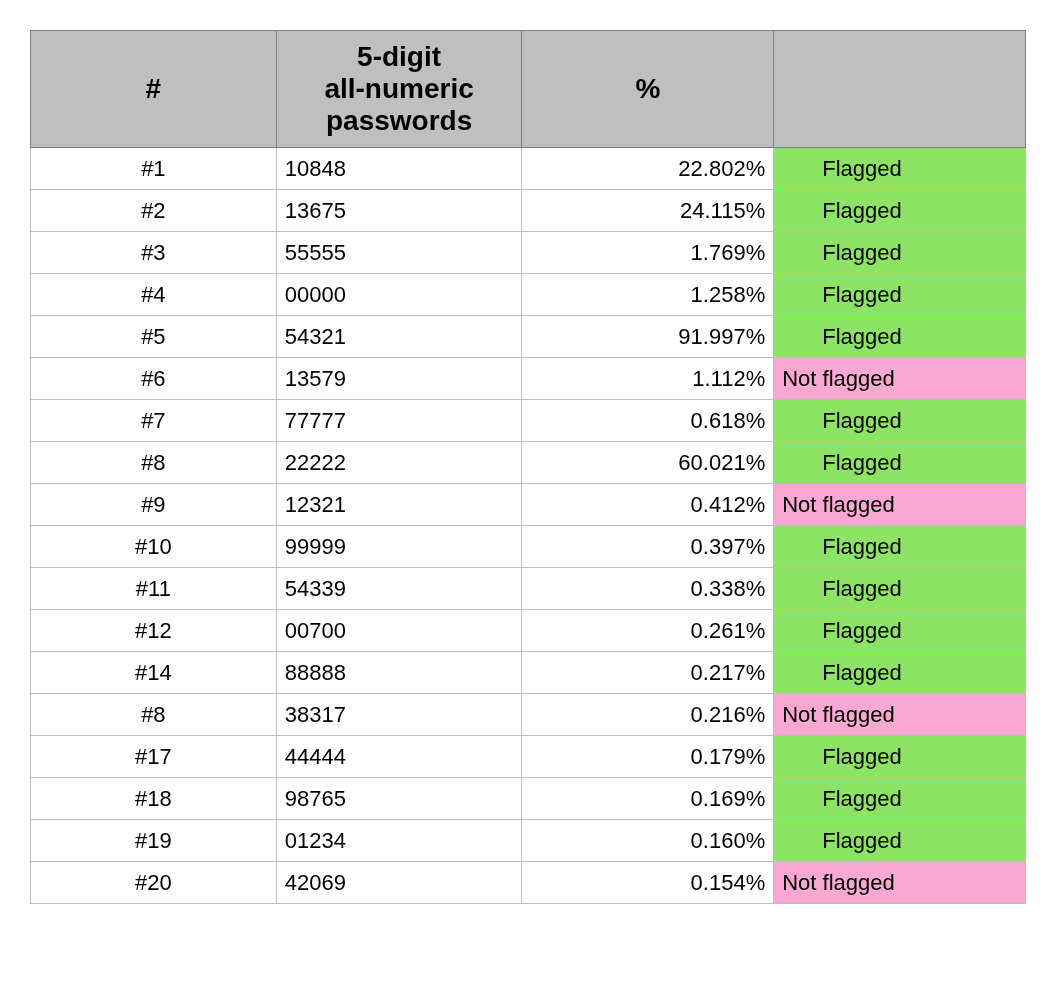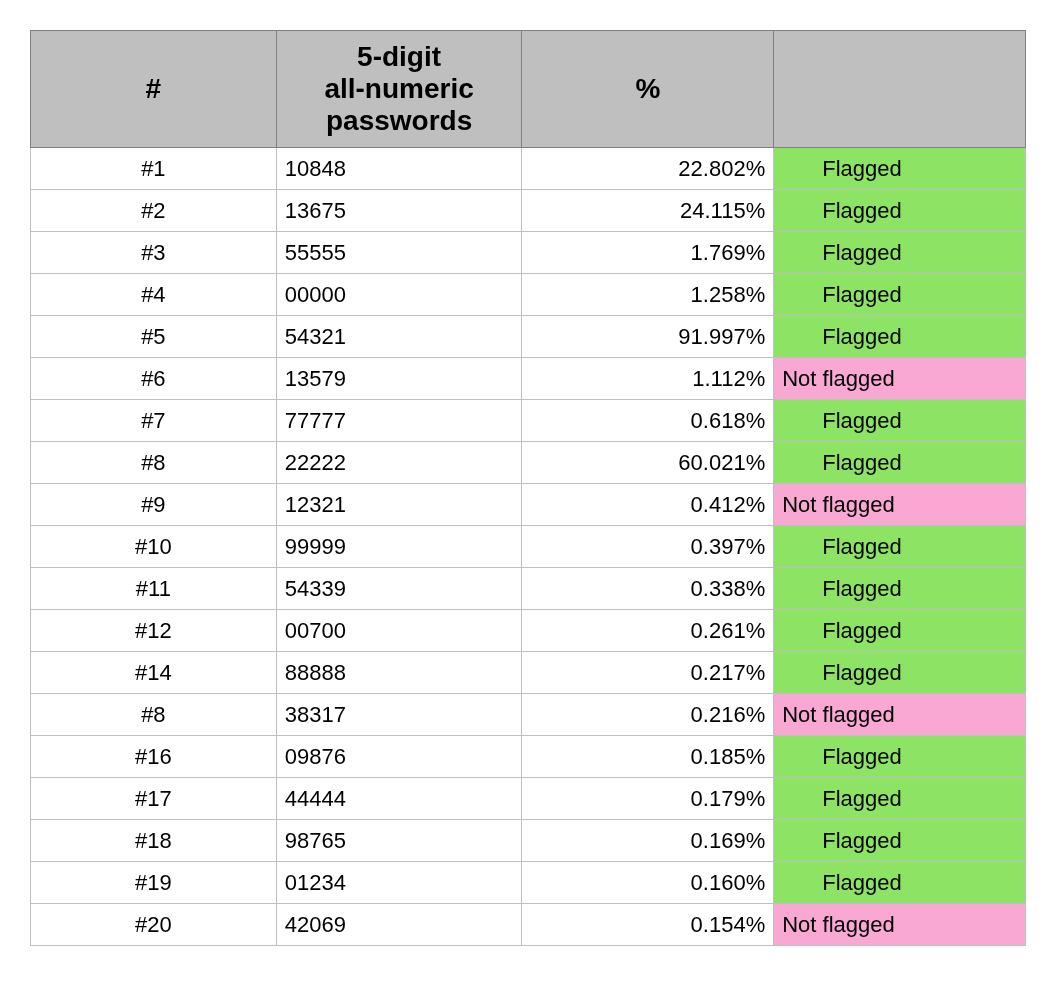--- a/index.html
+++ b/index.html
@@ -164,26 +164,20 @@
         <td class="pct">0.217%</td>
         <td class="status flagged">Flagged</td>
       </tr>
       <tr>
         <td class="rank">#8</td>
         <td class="pw">38317</td>
         <td class="pct">0.216%</td>
         <td class="status not-flagged">Not flagged</td>
       </tr>
       <tr>
-        <td class="rank">#16</td>
-        <td class="pw">09876</td>
-        <td class="pct">0.185%</td>
-        <td class="status flagged">Flagged</td>
-      </tr>
-      <tr>
         <td class="rank">#17</td>
         <td class="pw">44444</td>
         <td class="pct">0.179%</td>
         <td class="status flagged">Flagged</td>
       </tr>
       <tr>
         <td class="rank">#18</td>
         <td class="pw">98765</td>
         <td class="pct">0.169%</td>
         <td class="status flagged">Flagged</td>

